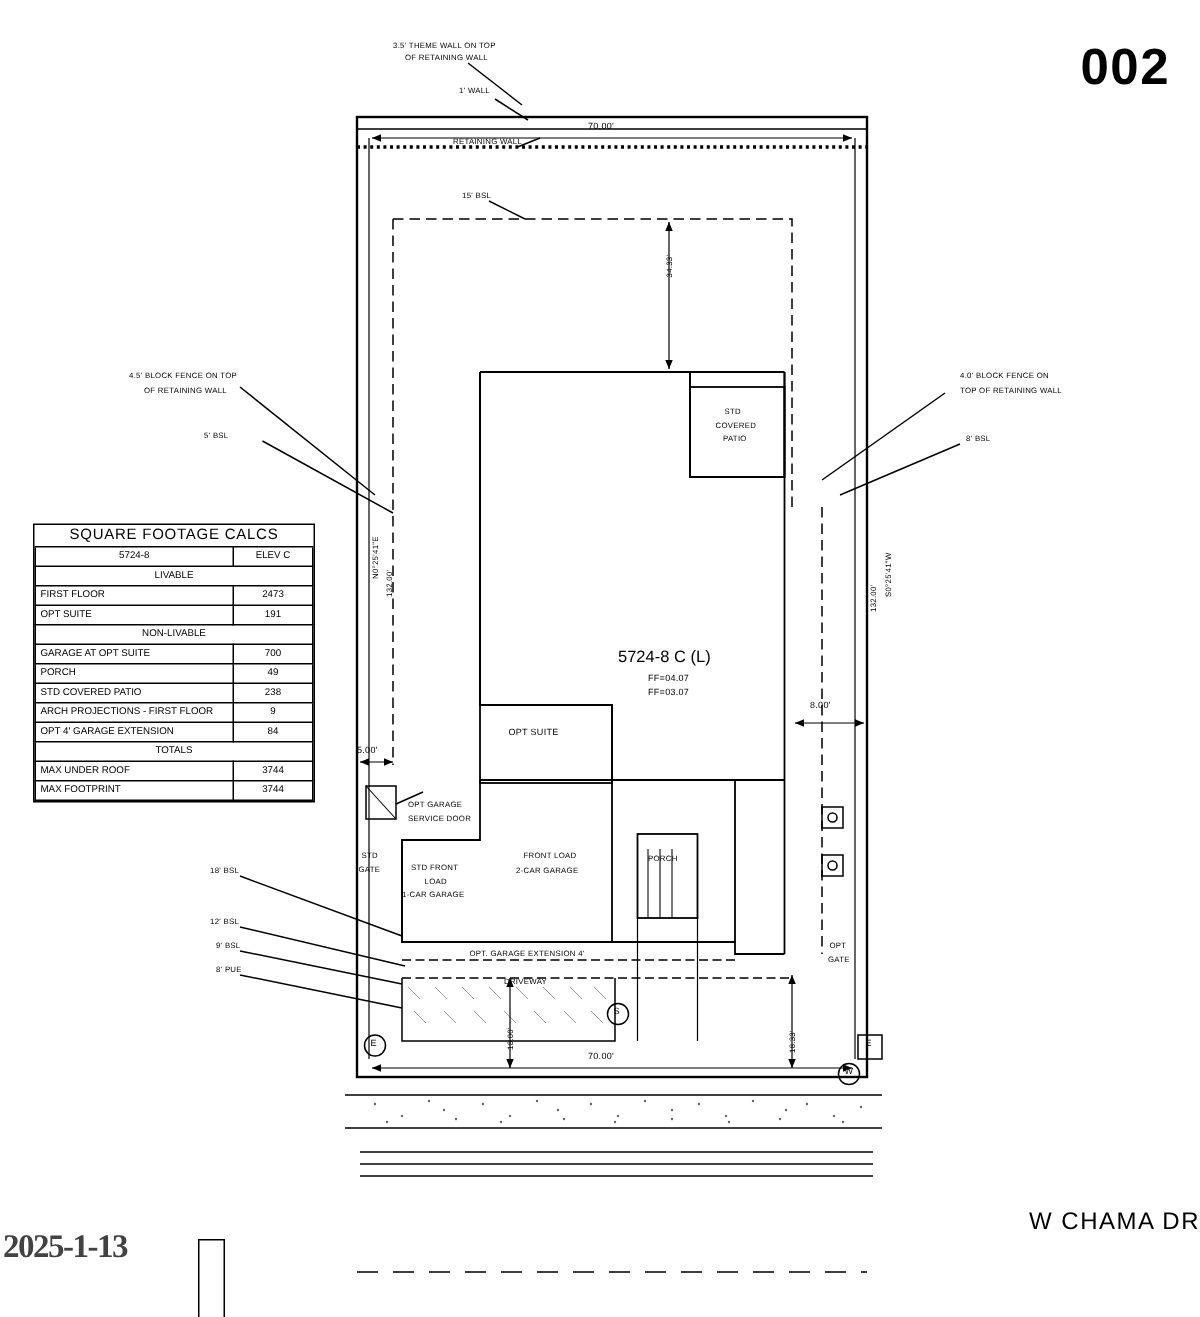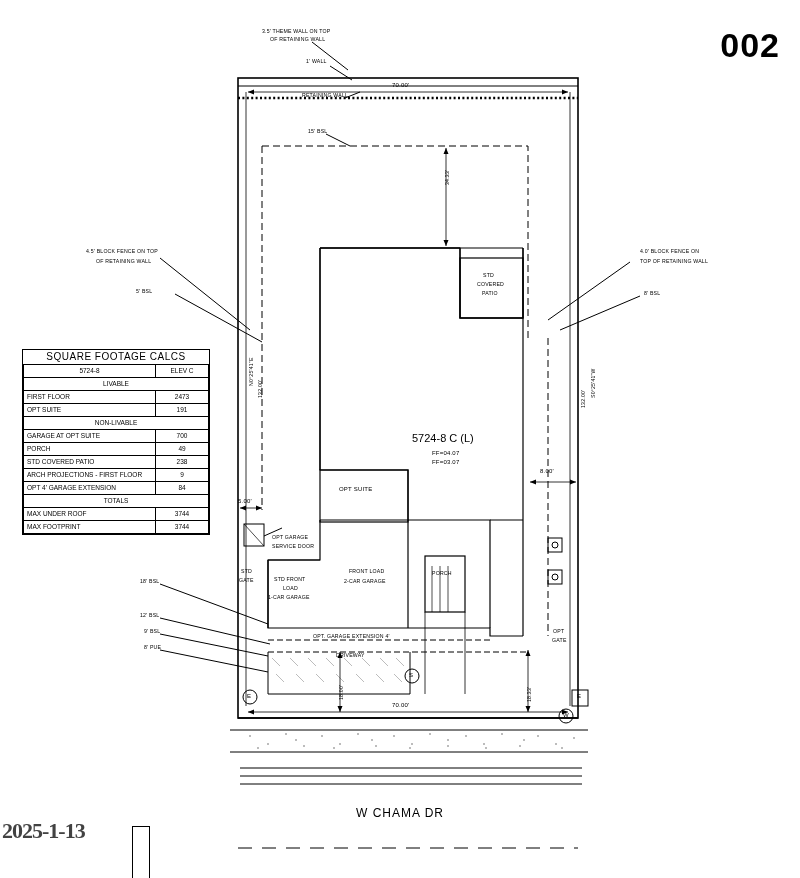--- a/index.html
+++ b/index.html
@@ -15,21 +15,21 @@
 
   
   #sf-table{position:absolute;left:22px;top:328px;width:186px;border:1px solid #000;background:#fff;font-size:6.5px;margin-top:21px;}
   #sf-table table{border-collapse:collapse;width:100%;}
   #sf-table td{border:1px solid #000;padding:1px 3px;height:10px;line-height:10px;}
   #sf-table .title{font-size:10px;text-align:center;border:none;border-bottom:1px solid #000;letter-spacing:.5px;padding:2px 0;}
   #sf-table .ctr{text-align:center;}
   #sf-table .val{text-align:center;width:46px;}
 
   
-  #street-name{position:absolute;left:0;right:0;top:806px;text-align:center;font-size:12px;letter-spacing:1px;}
+  #street-name{position:absolute;left:0;right:0;top:806px;text-align:right;font-size:16px;letter-spacing:1px;}
 
   
   #note-block{position:absolute;left:6px;top:822px;font-size:12px;line-height:14px;}
   #watermark{position:absolute;left:2px;top:818px;font-size:22px;font-weight:bold;color:#222;opacity:.85;letter-spacing:-1px;font-family:Liberation Serif, serif;}
   #note-box{position:absolute;left:132px;top:826px;width:16px;height:52px;border:1px solid #000;}
 </style>
 </head>
 <body>
 
 <div class="plan">

